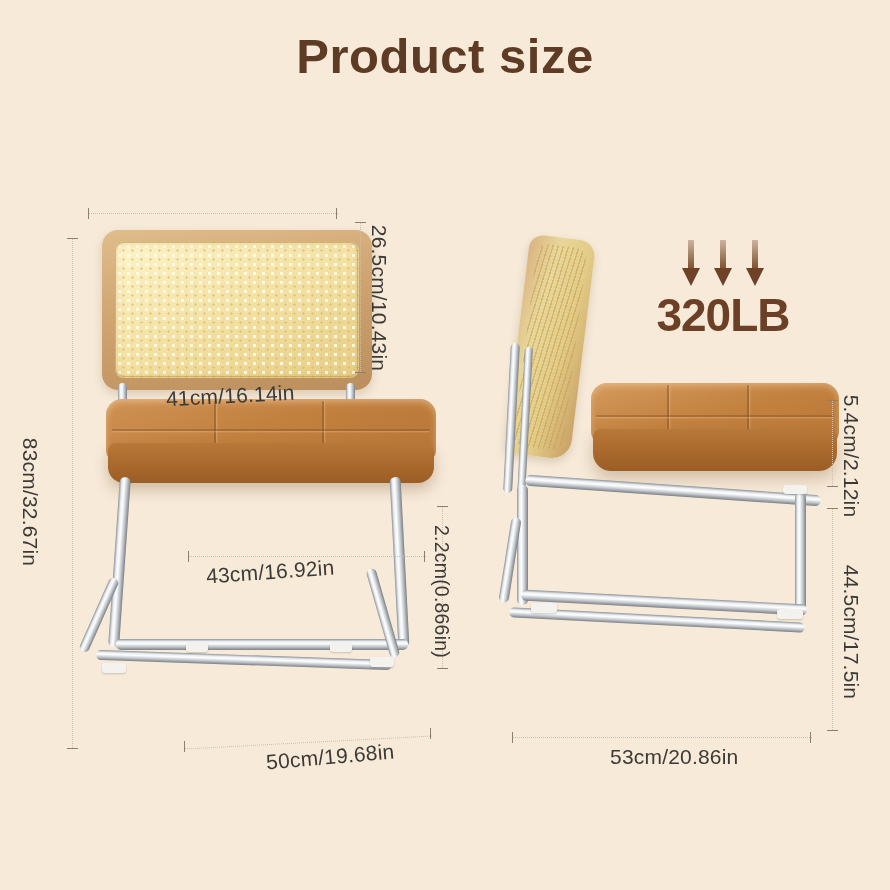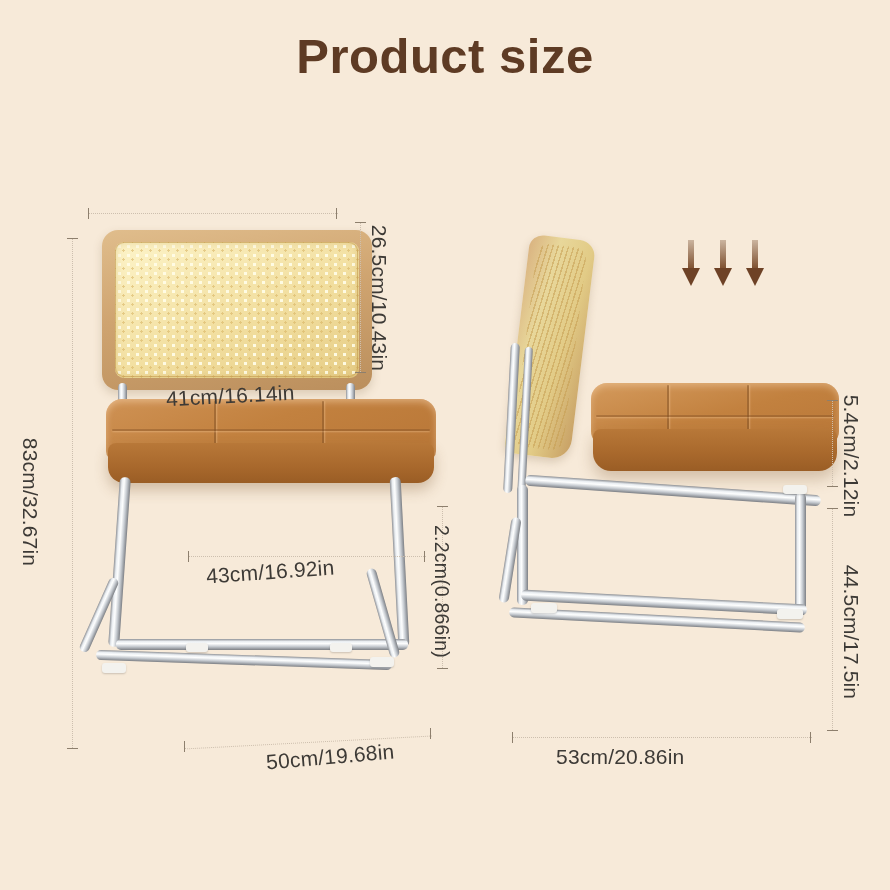--- a/index.html
+++ b/index.html
@@ -315,20 +315,21 @@
       </div>
       <div class="load-arrow">
         <div class="shaft"></div>
           <div class="head"></div>
       </div>
       <div class="load-arrow">
         <div class="shaft"></div>
           <div class="head"></div>
       </div>
     </div>
+    <div id="load-text">320LB</div>
   </div>
 
   <div class="ext-line" style="left:88px; top:213px; width:250px;"></div>
   <div class="cap-v" style="left:88px; top:208px;"></div>
   <div class="cap-v" style="left:336px; top:208px;"></div>
 
   <div class="ext-line-v" style="left:360px; top:222px; height:150px;"></div>
   <div class="cap-h" style="left:355px; top:222px;"></div>
   <div class="cap-h" style="left:355px; top:372px;"></div>
   <div class="dim" style="left:306px; top:286px; transform:rotate(90deg); transform-origin:center;">26.5cm/10.43in</div>
@@ -361,15 +362,15 @@
   <div class="dim" style="left:790px; top:444px; transform:rotate(90deg); transform-origin:center;">5.4cm/2.12in</div>
 
   <div class="ext-line-v" style="left:832px; top:508px; height:222px;"></div>
   <div class="cap-h" style="left:827px; top:508px;"></div>
   <div class="cap-h" style="left:827px; top:730px;"></div>
   <div class="dim" style="left:784px; top:620px; transform:rotate(90deg); transform-origin:center;">44.5cm/17.5in</div>
 
   <div class="ext-line" style="left:512px; top:737px; width:300px;"></div>
   <div class="cap-v" style="left:512px; top:732px;"></div>
   <div class="cap-v" style="left:810px; top:732px;"></div>
-  <div class="dim" style="left:556px; top:745px;text-align:center;">53cm/20.86in</div>
+  <div class="dim" style="left:610px; top:745px;text-align:center;">53cm/20.86in</div>
 
 </div>
 
 </body></html>

